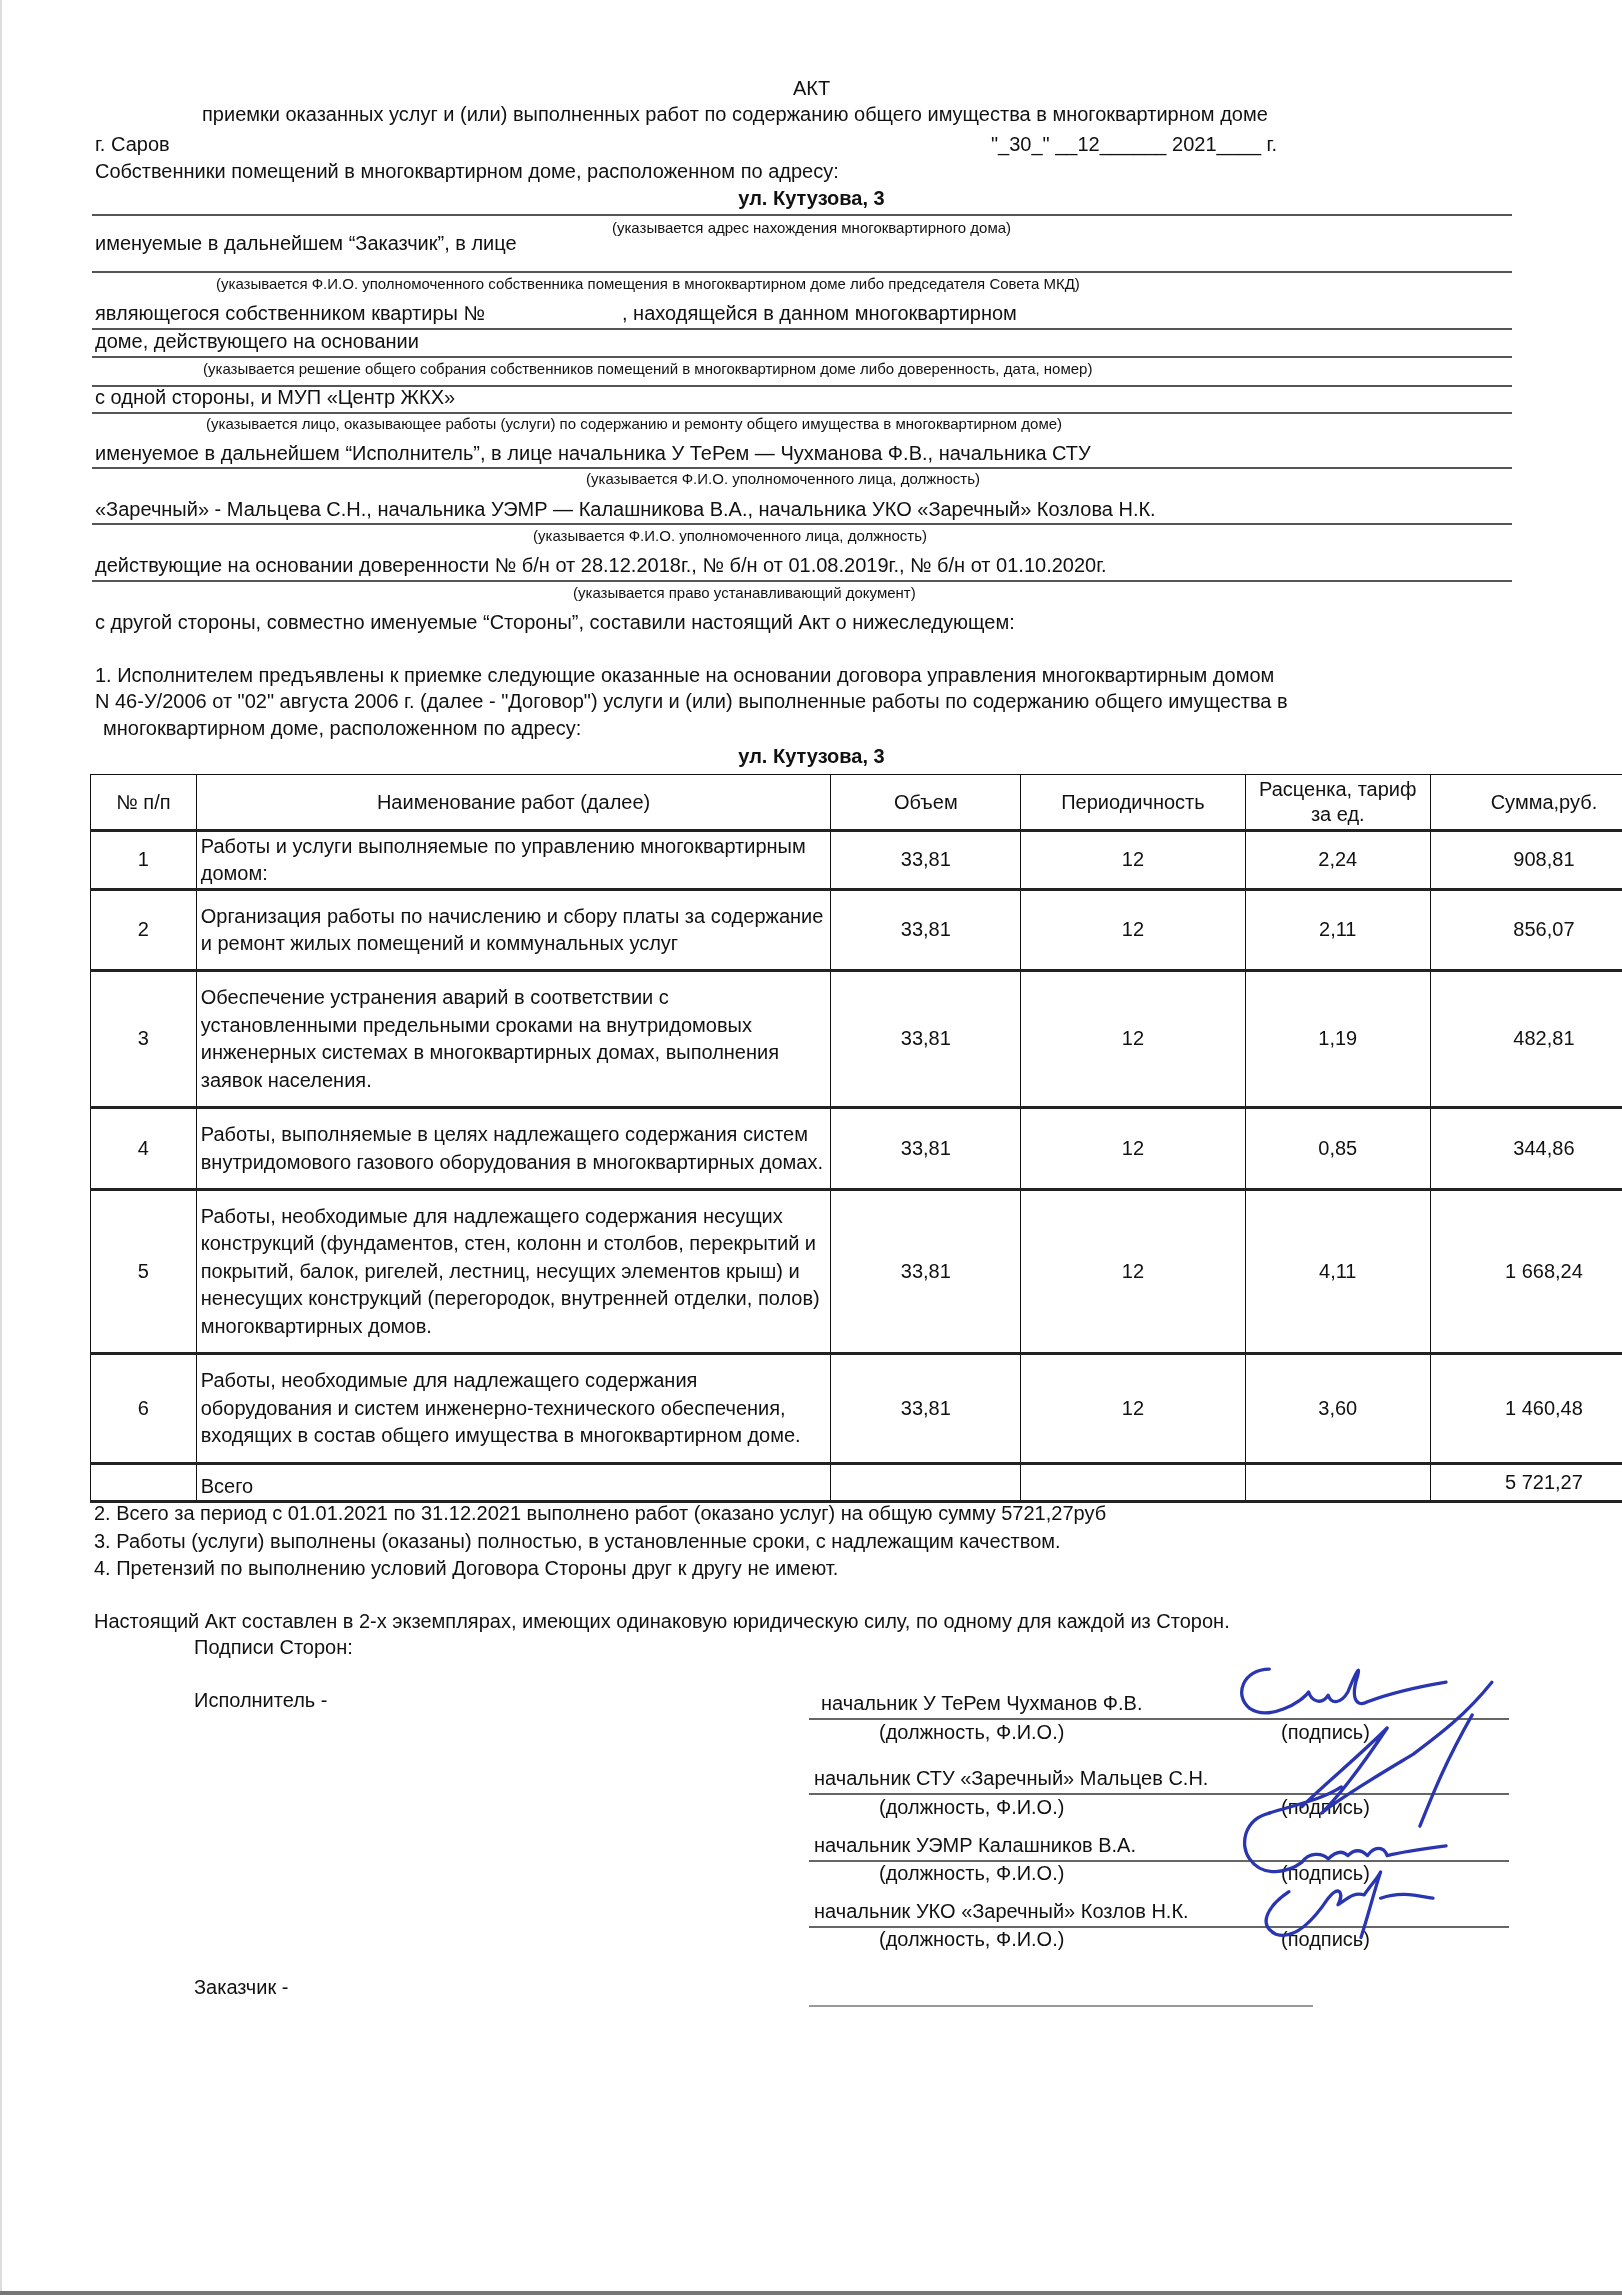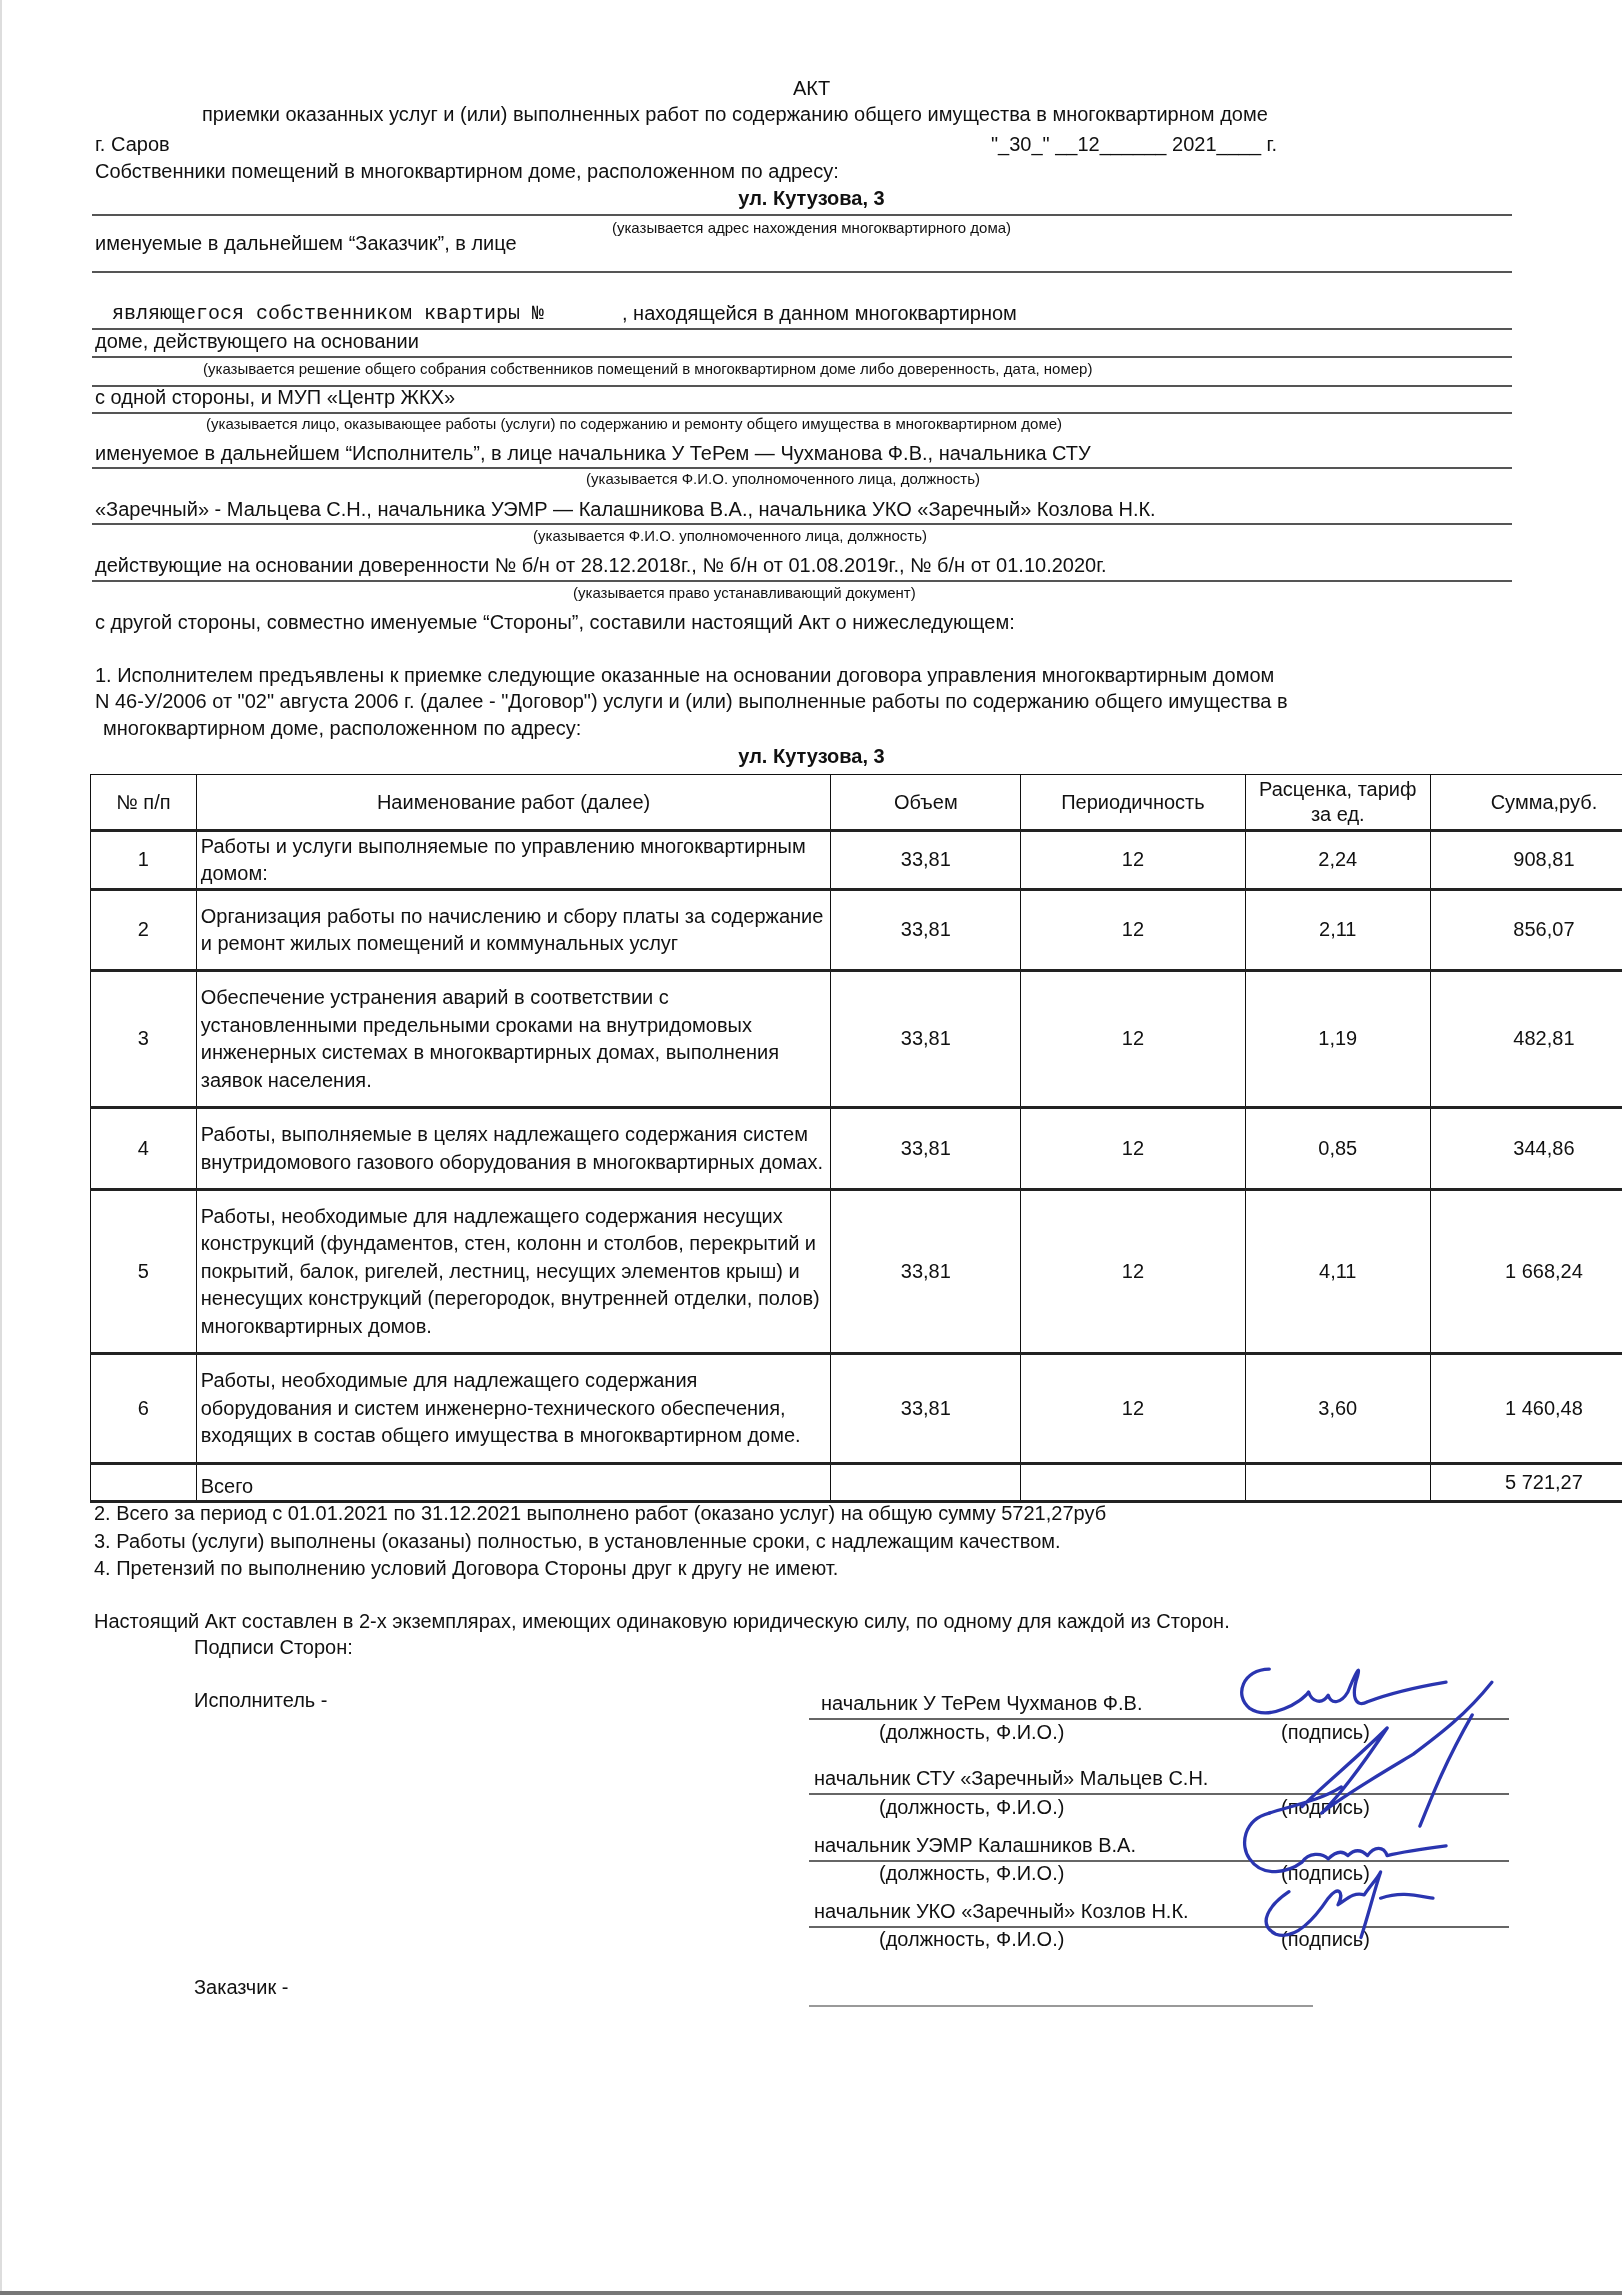--- a/index.html
+++ b/index.html
@@ -41,22 +41,23 @@
   <div class="abs t33" style="left:95px;top:133px;">г.  Саров</div>
   <div class="abs t33" style="left:991px;top:133px;">"_30_" __12______ 2021____ г.</div>
 
   <div class="abs t33" style="left:95px;top:160px;">Собственники помещений в многоквартирном доме, расположенном по адресу:</div>
   <div class="abs t33 bold center" style="left:0;width:1623px;top:187px;">ул. Кутузова, 3</div>
   <div class="rule" style="top:214px;"></div>
   <div class="abs hint center" style="left:0;width:1623px;top:219px;">(указывается адрес нахождения многоквартирного дома)</div>
 
   <div class="abs t33" style="left:95px;top:232px;">именуемые в дальнейшем “Заказчик”, в лице</div>
   <div class="rule" style="top:271px;"></div>
-
-  <div class="abs t33" style="left:112px;top:302px;font-family:Liberation Mono, monospace;">являющегося собственником квартиры №</div>
+  <div class="abs hint" style="left:216px;top:275px;">(указывается Ф.И.О. уполномоченного собственника помещения в многоквартирном доме либо председателя Совета  МКД)</div>
+
+  <div class="abs t33" style="left:95px;top:302px;">являющегося собственником квартиры №</div>
   <div class="abs t33" style="left:622px;top:302px;">, находящейся в данном многоквартирном</div>
   <div class="rule" style="top:328px;"></div>
   <div class="abs t33" style="left:95px;top:330px;">доме, действующего на основании</div>
   <div class="rule" style="top:356px;"></div>
   <div class="abs hint" style="left:203px;top:360px;">(указывается решение общего собрания собственников помещений в многоквартирном доме либо доверенность, дата, номер)</div>
   <div class="rule" style="top:385px;"></div>
 
   <div class="abs t33" style="left:95px;top:386px;">с одной стороны, и  МУП «Центр ЖКХ»</div>
   <div class="rule" style="top:412px;"></div>
   <div class="abs hint" style="left:206px;top:415px;">(указывается лицо, оказывающее работы (услуги) по содержанию и ремонту общего имущества в многоквартирном доме)</div>

